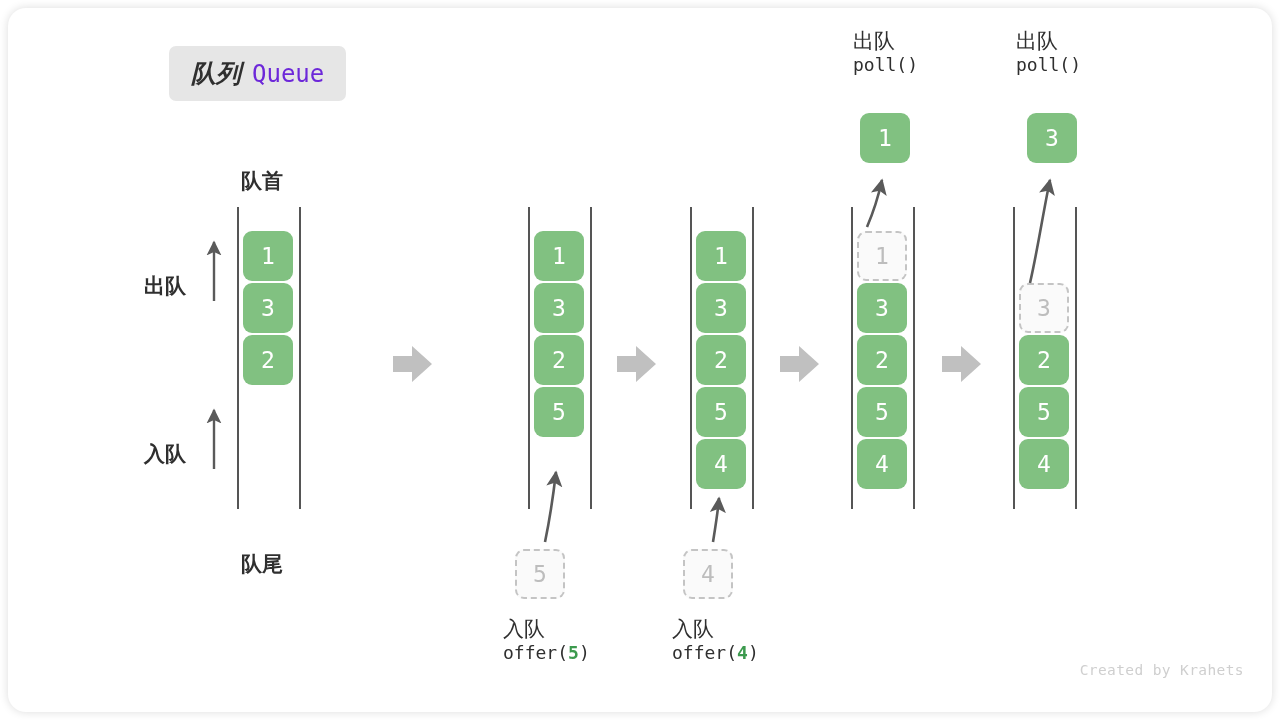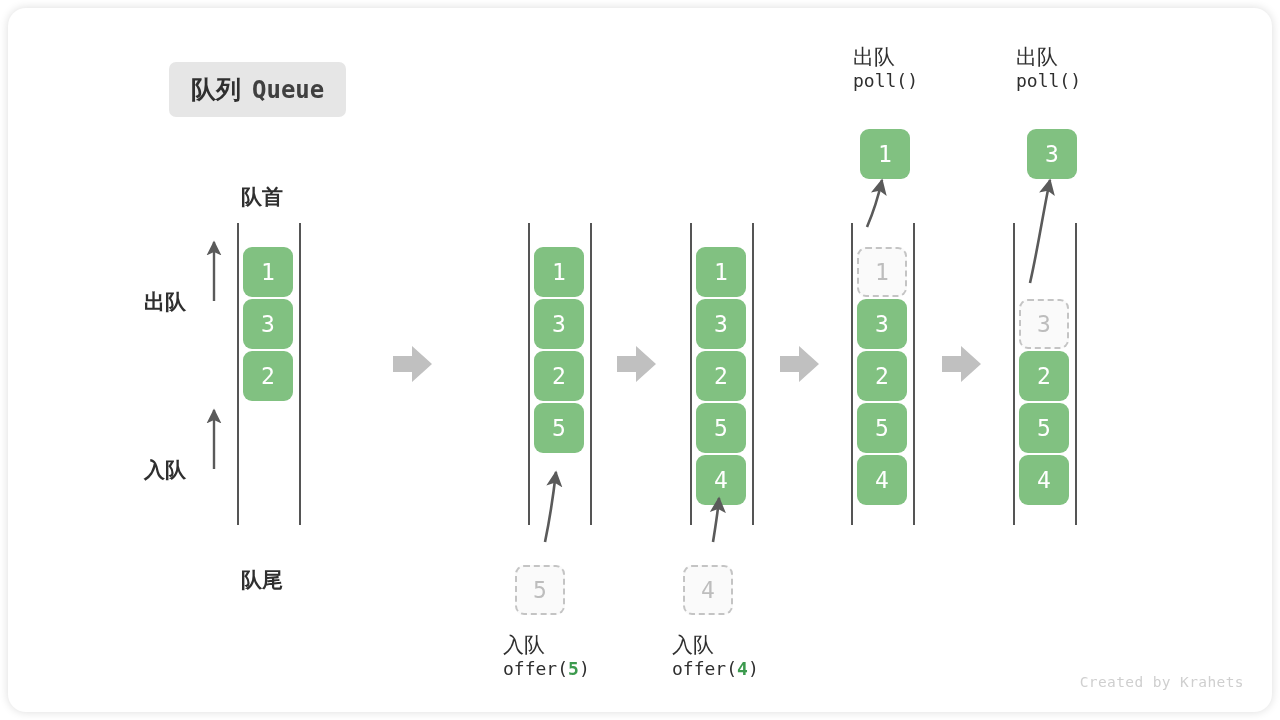--- a/index.html
+++ b/index.html
@@ -17,45 +17,45 @@
     position: absolute;
     left: 8px;
     top: 8px;
     width: 1264px;
     height: 704px;
     background: #ffffff;
     border-radius: 18px;
     box-shadow: 0 0 10px rgba(0,0,0,0.14);
     overflow: hidden;
   }
-  .abs { position: absolute; margin-top: 16px; }
+  .abs { position: absolute; }
 
   
   #title-badge {
     left: 161px;
     top: 38px;
     height: 55px;
     padding: 0 22px;
     background: #e6e6e6;
     border-radius: 7px;
     display: flex;
     align-items: center;
     gap: 11px;
   }
   #title-cn {
     font-size: 25px;
     font-weight: bold;
     color: #2f2f2f;
     font-family: "Liberation Sans", "DejaVu Sans", sans-serif;
+    font-style: italic;
   }
   #title-en {
     font-size: 24px;
-    color: #404040;
-    font-family: "DejaVu Sans Mono", monospace;
-    font-weight: bold;
+    color: #6d28d9;
+    font-family: "DejaVu Sans Mono", monospace;
   }
 
   
   .head-label {
     font-size: 21px;
     font-weight: bold;
     color: #2f2f2f;
     white-space: nowrap;
   }
 
@@ -102,21 +102,21 @@
     font-size: 18px;
     color: #2f2f2f;
     font-family: "DejaVu Sans Mono", monospace;
     line-height: 1.55;
   }
   .op-code .num { color: #3c9a4e; font-weight: bold; }
 
   
   #watermark {
     right: 28px;
-    bottom: 22px;
+    bottom: 34px;
     font-size: 14.5px;
     color: #cfcfcf;
     font-family: "DejaVu Sans Mono", monospace;
     letter-spacing: 0.4px;
   }
 
   svg.overlay {
     position: absolute;
     left: 0; top: 0;
     width: 1264px;

